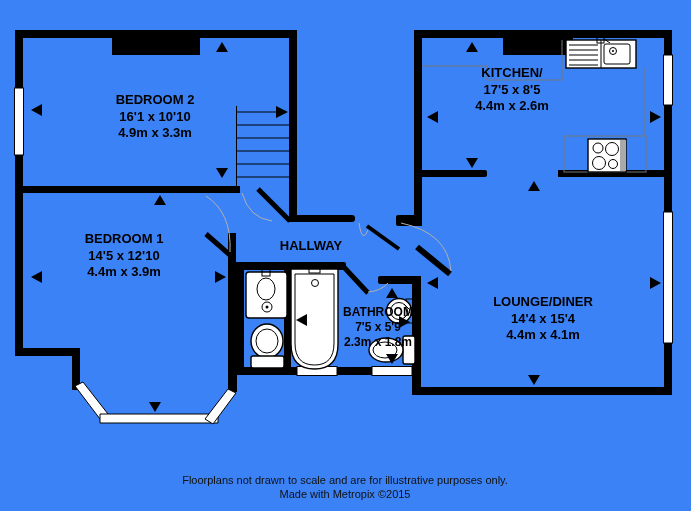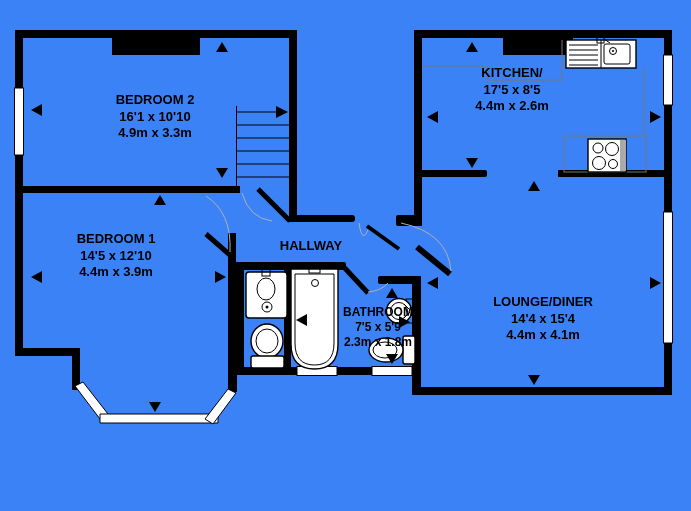--- a/index.html
+++ b/index.html
@@ -188,21 +188,21 @@
     <polygon class="arr" points="392,364 386,354 398,354"></polygon>
   </g>
 </svg>
 
   <div class="room-label" style="left:155px;top:92px">
     <div>BEDROOM 2</div>
     <div>16'1 x 10'10</div>
     <div>4.9m x 3.3m</div>
   </div>
 
-  <div class="room-label" style="left:116px;top:231px">
+  <div class="room-label" style="left:124px;top:231px">
     <div>BEDROOM 1</div>
     <div>14'5 x 12'10</div>
     <div>4.4m x 3.9m</div>
   </div>
 
   <div class="room-label" style="left:311px;top:238px">
     <div>HALLWAY</div>
   </div>
 
   <div class="room-label small" style="left:378px;top:305px">
@@ -216,13 +216,17 @@
     <div>17'5 x 8'5</div>
     <div>4.4m x 2.6m</div>
   </div>
 
   <div class="room-label" style="left:543px;top:294px">
     <div>LOUNGE/DINER</div>
     <div>14'4 x 15'4</div>
     <div>4.4m x 4.1m</div>
   </div>
 
+  <div class="footer" style="left:345px;top:473px">
+    <div>Floorplans not drawn to scale and are for illustrative purposes only.</div>
+    <div>Made with Metropix ©2015</div>
+  </div>
 </div>
 
 </body></html>

